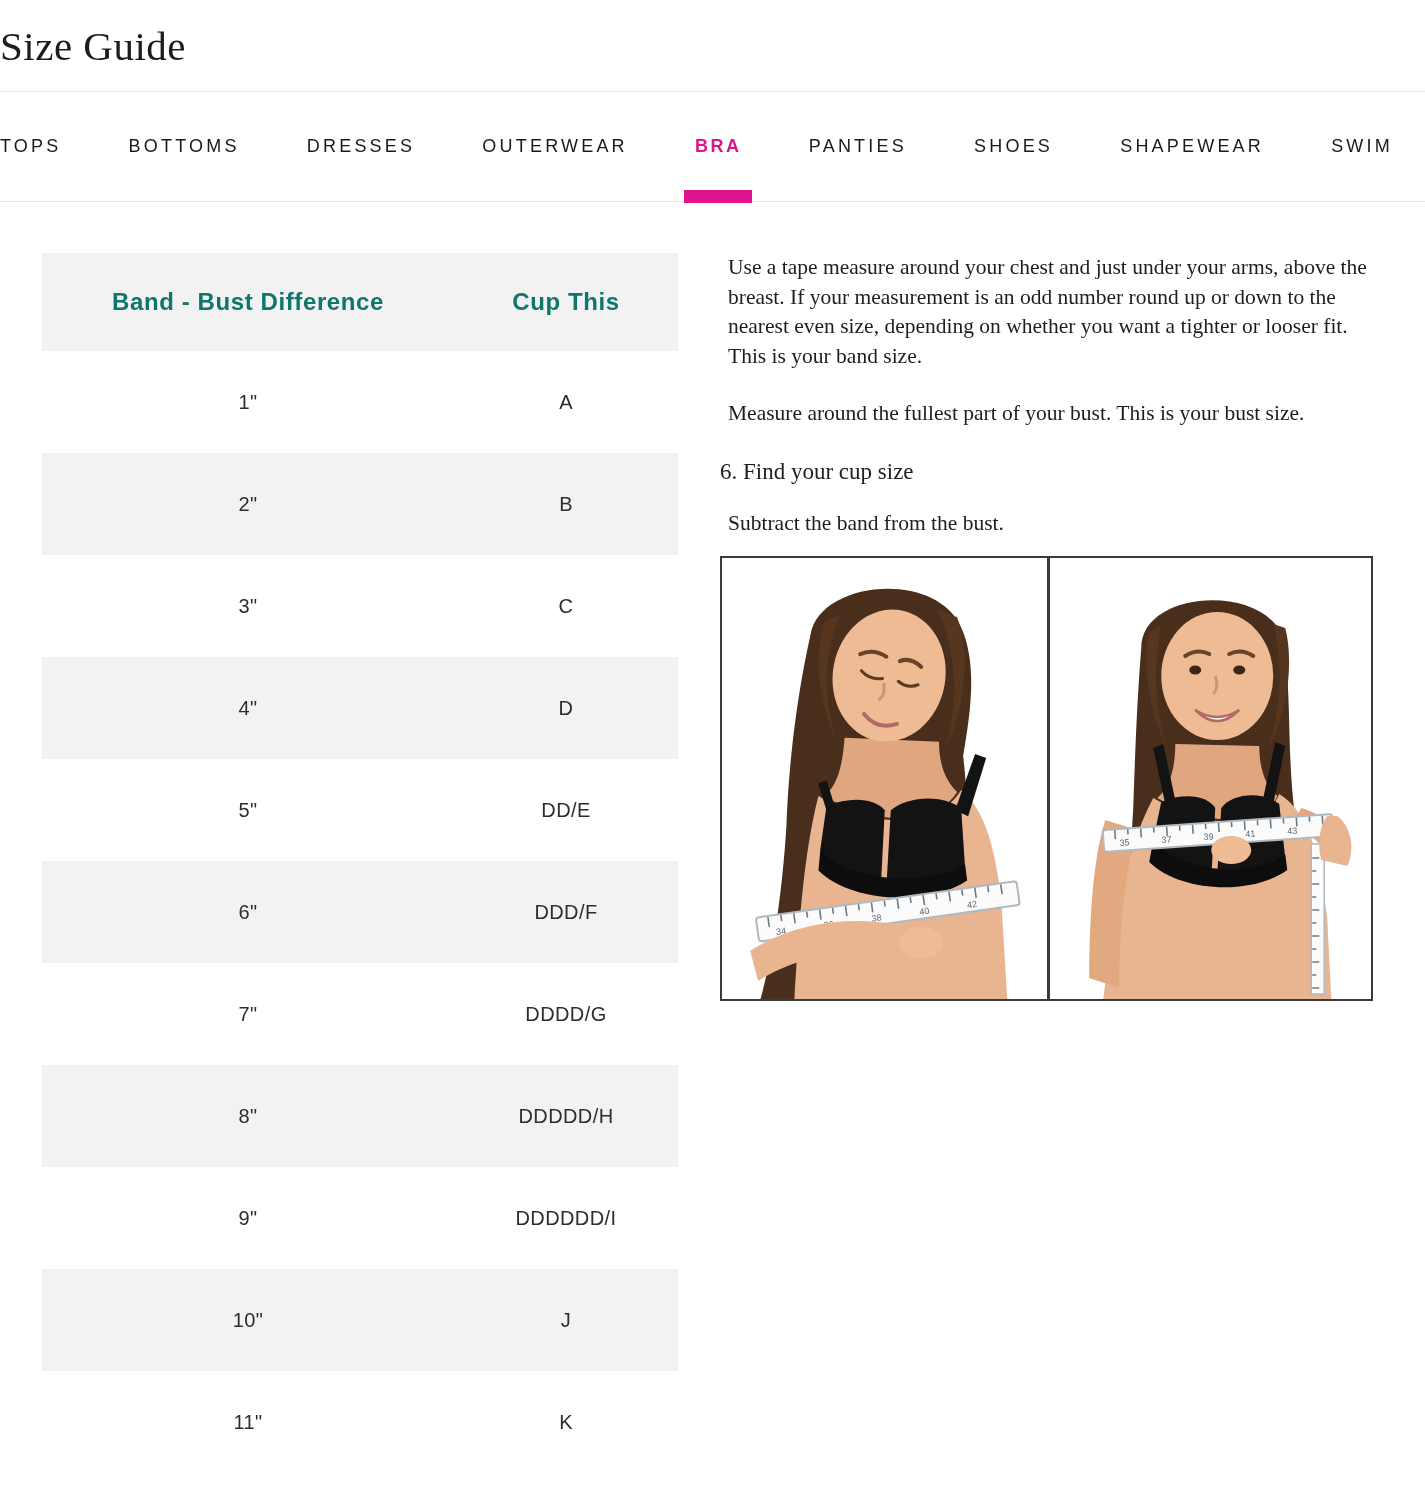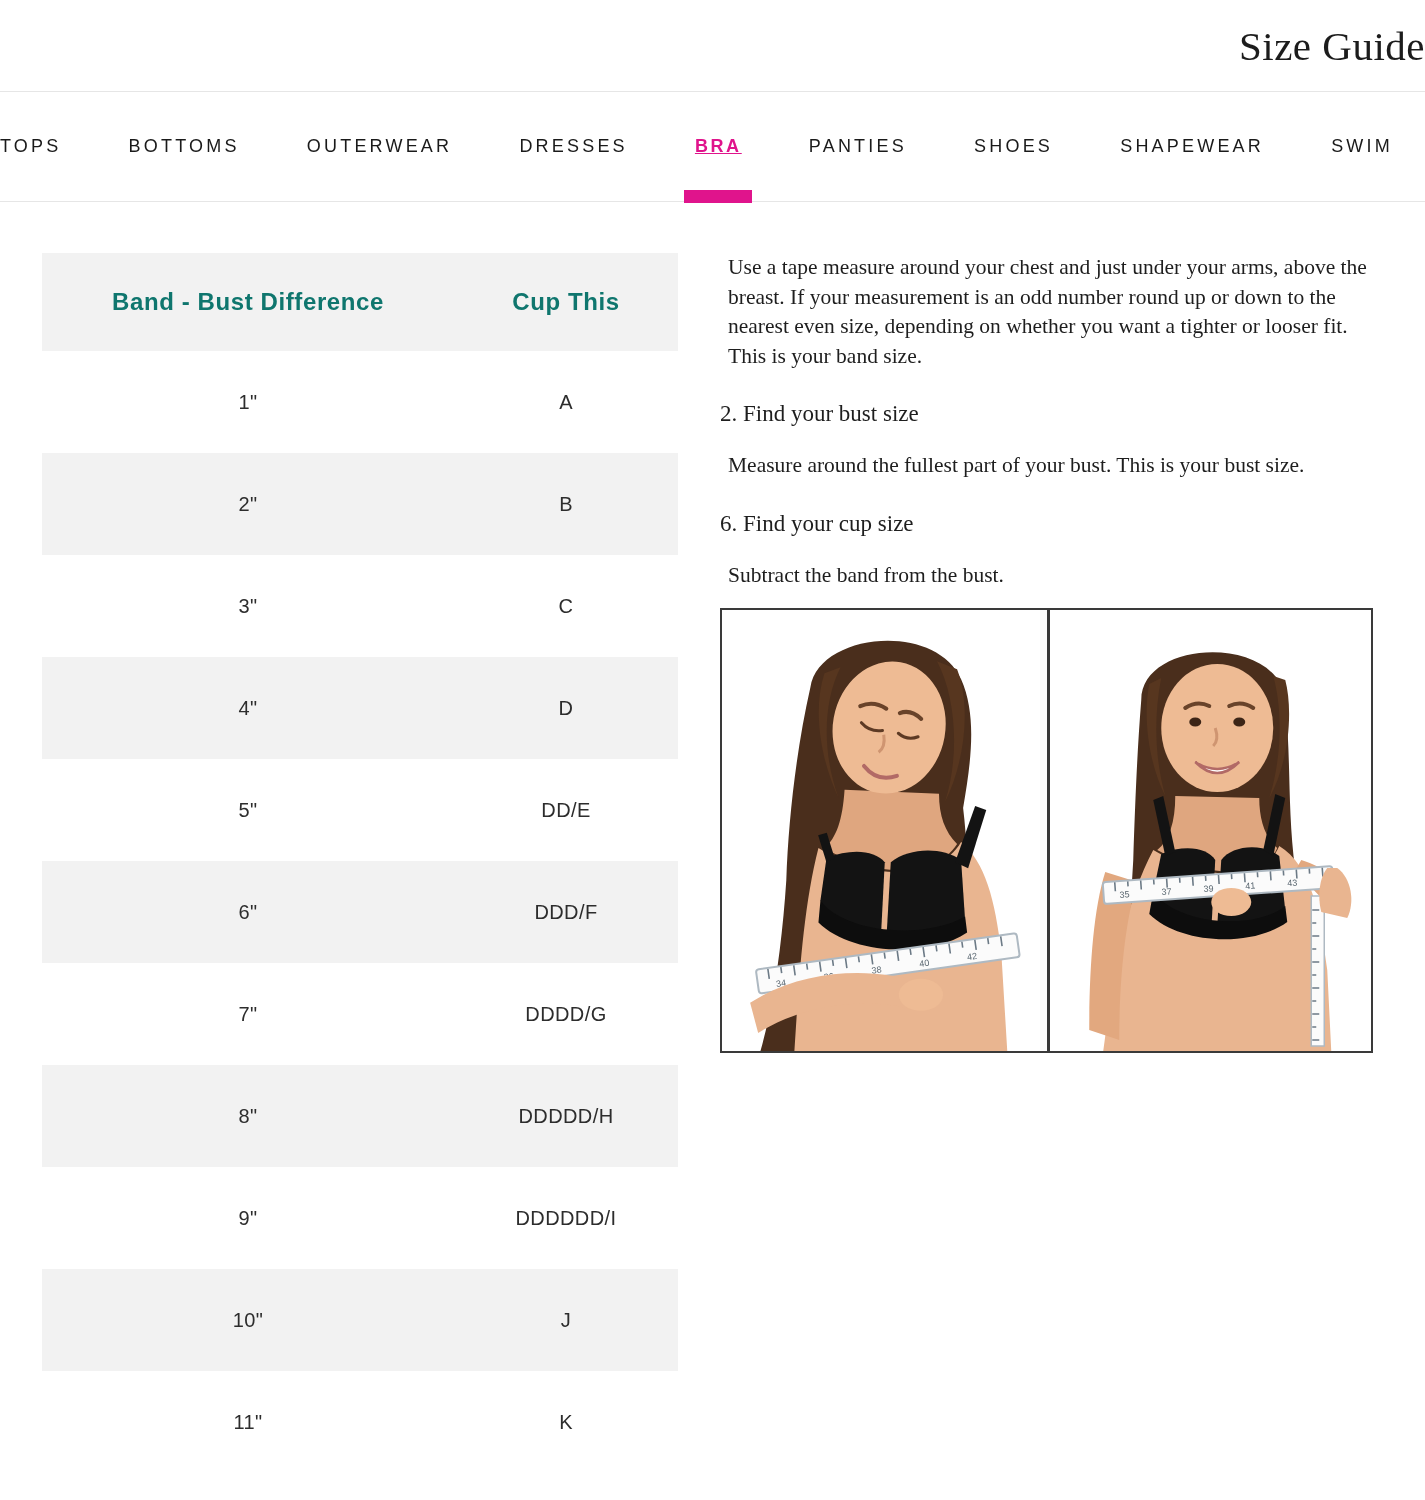--- a/index.html
+++ b/index.html
@@ -12,21 +12,21 @@
   html,body{margin:0;padding:0;background:#fff;}
   body{
     width:1425px;height:1500px;
     font-family:"Liberation Sans","DejaVu Sans",sans-serif;
     color:var(--text-dark);
   }
   .page{position:relative;width:1425px;height:1500px;background:#fff;overflow:hidden;}
 
   
   .masthead{
-    height:92px;display:flex;align-items:center;justify-content:flex-end;
+    height:92px;display:flex;align-items:center;justify-content:flex-start;
     border-bottom:1px solid var(--divider);
   }
   .page-title{
     font-family:"Liberation Serif","DejaVu Serif",serif;
     font-size:41px;color:#1c1c1c;letter-spacing:.5px;
   }
 
   
   .tabs{
     position:relative;height:110px;
@@ -34,21 +34,21 @@
     display:flex;align-items:flex-end;justify-content:space-between;
     padding:0 32px 0 0;
   }
   .tab{
     position:relative;background:none;border:none;cursor:pointer;
     font-family:"Liberation Sans","DejaVu Sans",sans-serif;
     font-size:18px;letter-spacing:3.2px;color:#1a1a1a;
     padding:0;display:flex;align-items:center;justify-content:center;
     height:100%;
   }
-  .tab.active{color:var(--accent-pink);font-weight:bold;letter-spacing:2.6px;text-decoration:underline;}
+  .tab.active{color:var(--accent-pink);font-weight:bold;letter-spacing:2.6px;}
   .tab-underline{
     position:absolute;left:50%;transform:translateX(-50%);
     bottom:-2px;width:68px;height:13px;background:var(--accent-pink);
   }
 
   
   .content{display:flex;align-items:flex-start;padding:51px 0 0 42px;}
 
   
   .size-table{width:636px;flex:0 0 auto;}
@@ -91,24 +91,24 @@
   </header>
 
   <nav class="tabs">
       <div class="tab">
         <span>TOPS</span>
       </div>
       <div class="tab">
         <span>BOTTOMS</span>
       </div>
       <div class="tab">
+        <span>DRESSES</span>
+      </div>
+      <div class="tab">
         <span>OUTERWEAR</span>
-      </div>
-      <div class="tab">
-        <span>DRESSES</span>
       </div>
       <div class="tab active">
         <span>BRA</span>
         <span class="tab-underline"></span>
       </div>
       <div class="tab">
         <span>PANTIES</span>
       </div>
       <div class="tab">
         <span>SHOES</span>
@@ -171,21 +171,20 @@
           </div>
           <div class="trow">
             <div class="cell-diff">11"</div>
             <div class="cell-cup">K</div>
           </div>
         </div>
     </section>
 
     <section class="instructions">
       <p class="step-body">Use a tape measure around your chest and just under your arms, above the breast. If your measurement is an odd number round up or down to the nearest even size, depending on whether you want a tighter or looser fit. This is your band size.</p>
-      <h3 class="step-heading">2. Find your bust size</h3>
       <p class="step-body">Measure around the fullest part of your bust. This is your bust size.</p>
       <h3 class="step-heading">6. Find your cup size</h3>
       <p class="step-body last">Subtract the band from the bust.</p>
 
       <div class="photo-pair">
 
         <div class="photo">
           <svg viewBox="0 0 323 441" preserveAspectRatio="xMidYMid slice" aria-hidden="true">
             <rect width="323" height="441" fill="#ffffff"></rect>
             <g>

